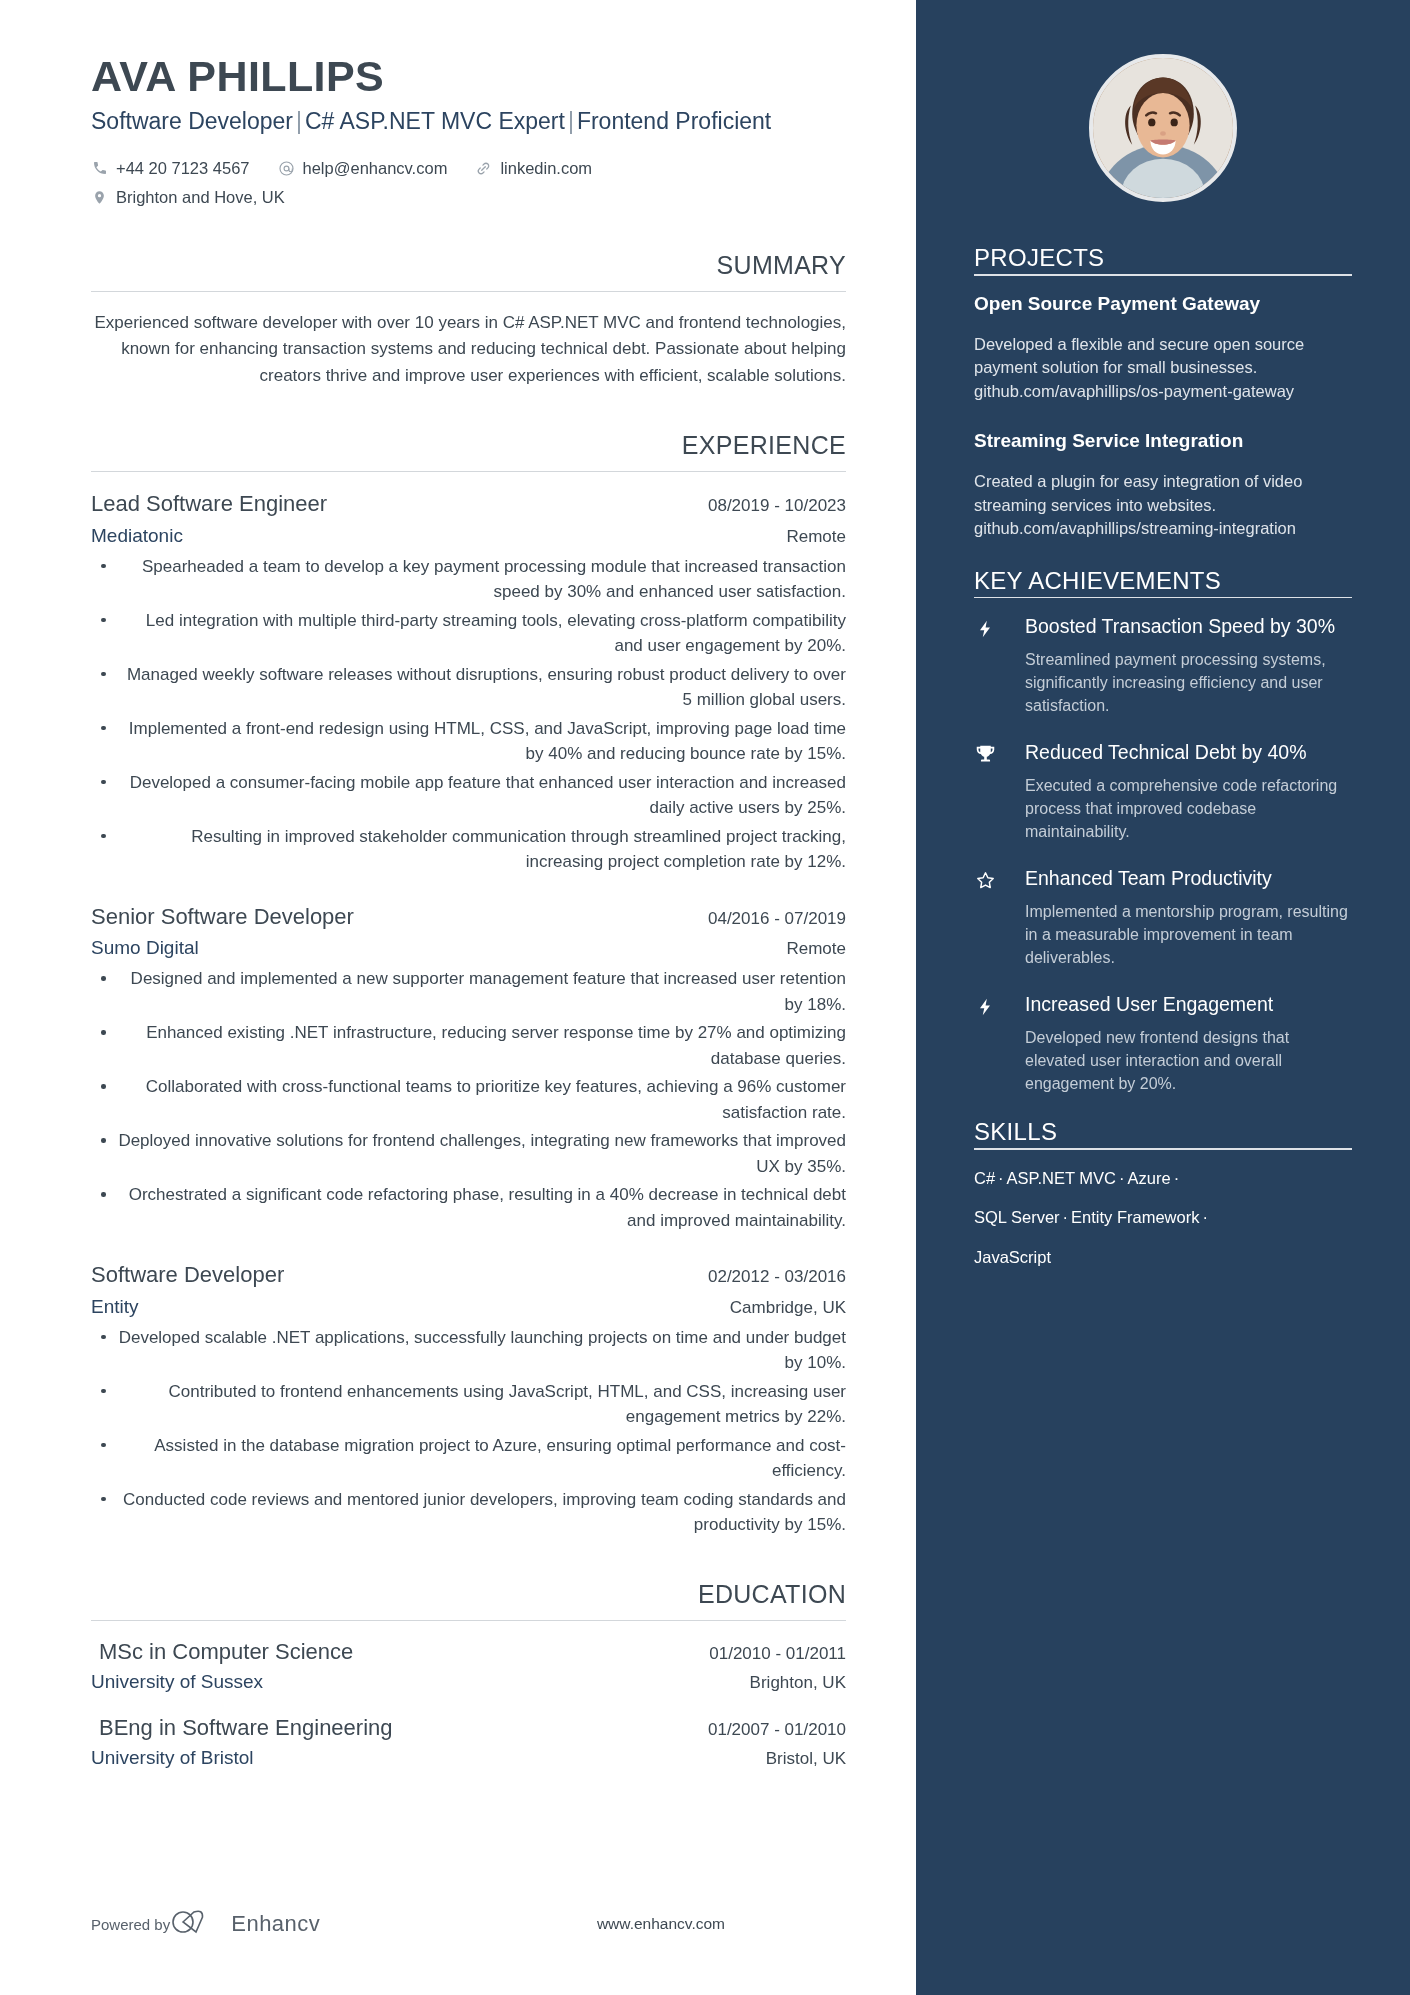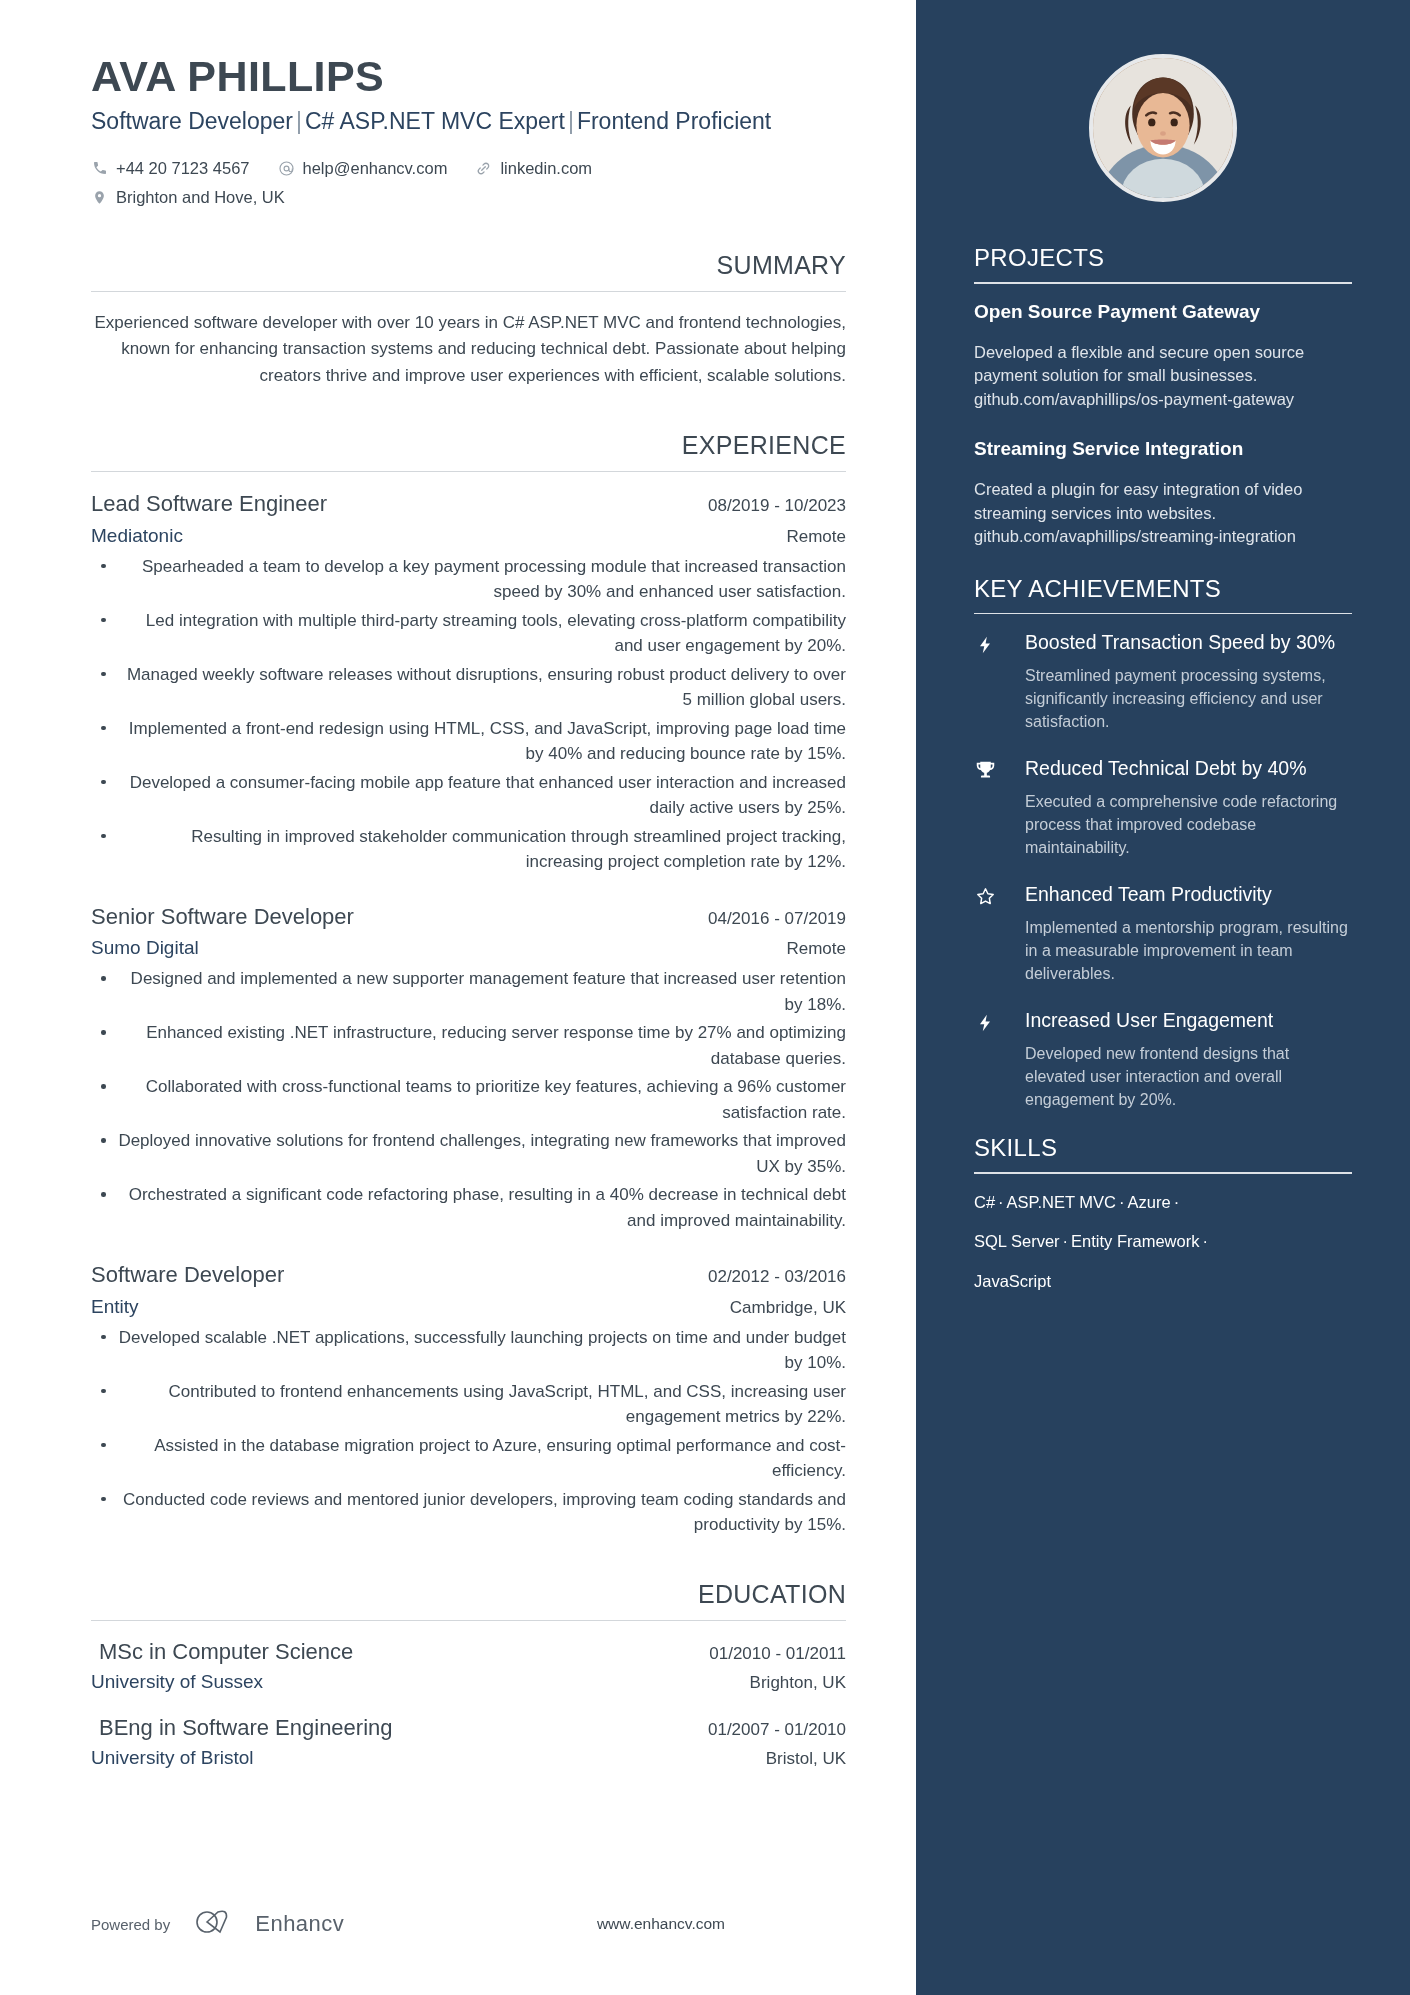--- a/index.html
+++ b/index.html
@@ -179,21 +179,21 @@
     left: 91px;
     bottom: 56px;
     width: 634px;
     display: flex;
     align-items: center;
     justify-content: space-between;
   }
   .powered {
     display: flex;
     align-items: center;
-    gap: 24px;
+    gap: 0;
   }
   .powered-label { font-size: 15px; color: #58616b; }
   .brand {
     display: flex;
     align-items: center;
     gap: 11px;
   }
   .brand-name {
     font-size: 22px;
     color: #58616b;
@@ -225,21 +225,21 @@
     position: relative;
   }
   .avatar svg { display: block; width: 100%; height: 100%; }
 
   .side-section { margin-bottom: 8px; }
   .side-title {
     font-size: 24px;
     font-weight: 400;
     color: #ffffff;
     letter-spacing: 0.3px;
-    padding-bottom: 10px;
+    padding-bottom: 2px;
   }
   .side-rule {
     height: 1.5px;
     background: #ffffff;
     opacity: 0.85;
     margin-bottom: 16px;
   }
 
   .proj { margin-bottom: 26px; }
   .proj-name {

